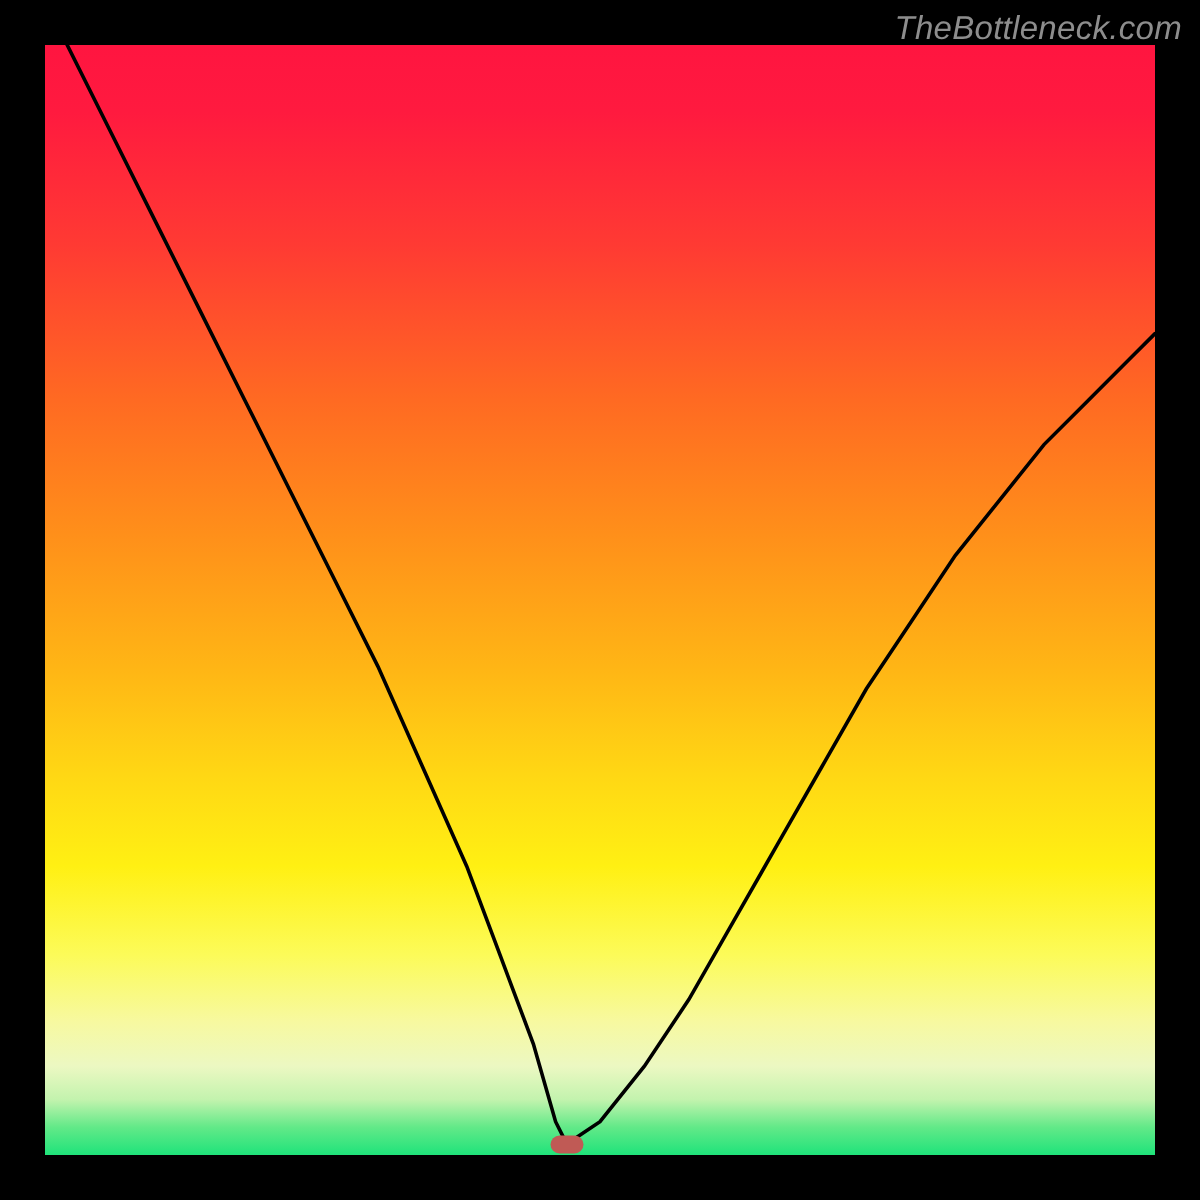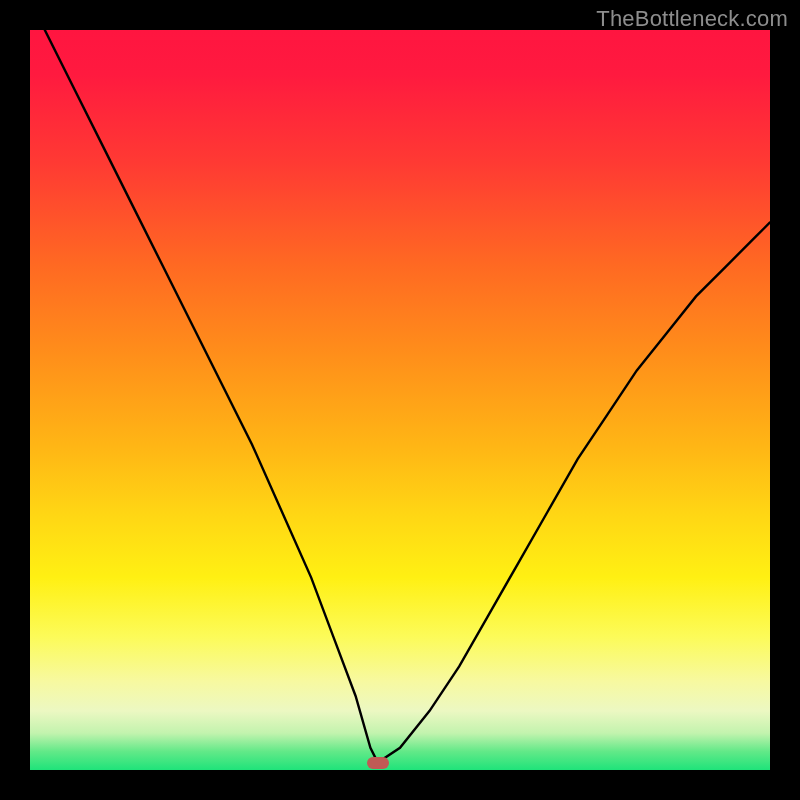--- a/index.html
+++ b/index.html
@@ -9,20 +9,21 @@
     height: 800px;
     background: #000;
     overflow: hidden;
     font-family: Arial, Helvetica, sans-serif;
   }
   .frame {
     position: relative;
     width: 800px;
     height: 800px;
     background: #000;
+    font-style: italic;
   }
   .plot-area {
     position: absolute;
     left: 30px;
     top: 30px;
     width: 740px;
     height: 740px;
     
     background: linear-gradient(to bottom,
       #ff1540 0%,

